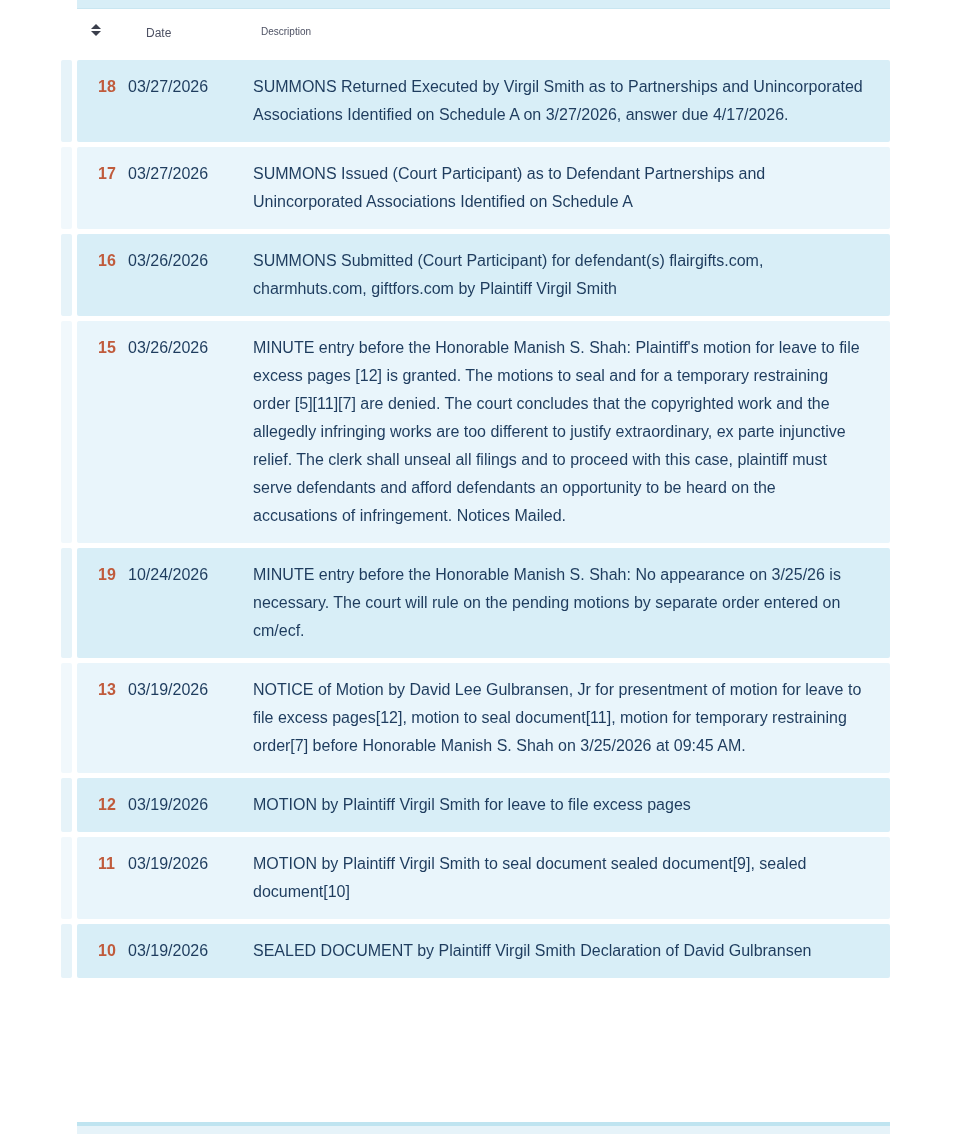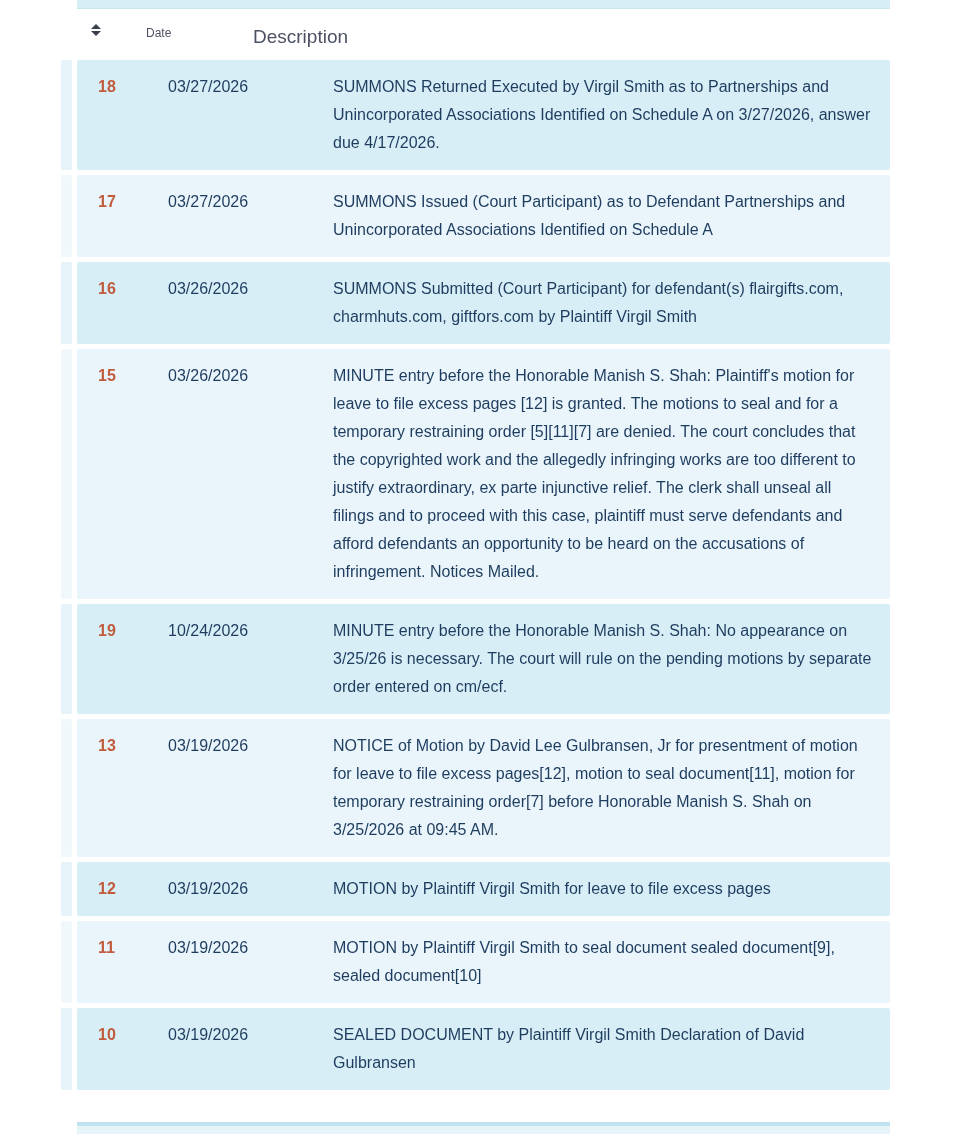--- a/index.html
+++ b/index.html
@@ -31,41 +31,40 @@
   }
   .sort-icon .tri-down{
     width:0;height:0;border-left:5px solid transparent;border-right:5px solid transparent;
     border-top:5px solid #3b3f4c;
   }
   .hdr-date{
     position:absolute;left:69px;top:18px;
     font-size:12px;color:var(--hdr);
   }
   .hdr-desc{
-    position:absolute;left:176px;top:18px;
-    font-size:19px;color:var(--hdr);
+    position:absolute;left:184px;top:18px;
+    font-size:10px;color:var(--hdr);
   }
   
   .rows{
     position:absolute;left:61px;top:60px;width:829px;
   }
   .row{
     display:flex;margin-bottom:5px;
   }
   .row .stub{
     width:11px;margin-right:5px;border-radius:2px;
   }
   .row.dark .stub{background:var(--stub-dark);}
   .row.light .stub{background:var(--stub-light);}
   .row .main{
     width:813px;box-sizing:border-box;
     padding:13px 17px 13px 0;
     display:flex;align-items:flex-start;
     border-radius:2px;
-    gap:40px;
   }
   .row.dark .main{background:var(--row-dark);}
   .row.light .main{background:var(--row-light);}
   .num{
     margin-left:21px;width:30px;flex:0 0 30px;
     font-size:16px;line-height:28px;font-weight:bold;
     color:var(--num);cursor:pointer;
   }
   .date{
     width:125px;flex:0 0 125px;

